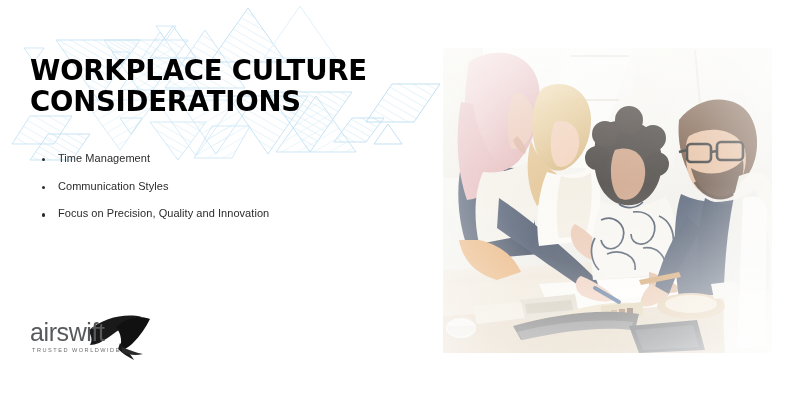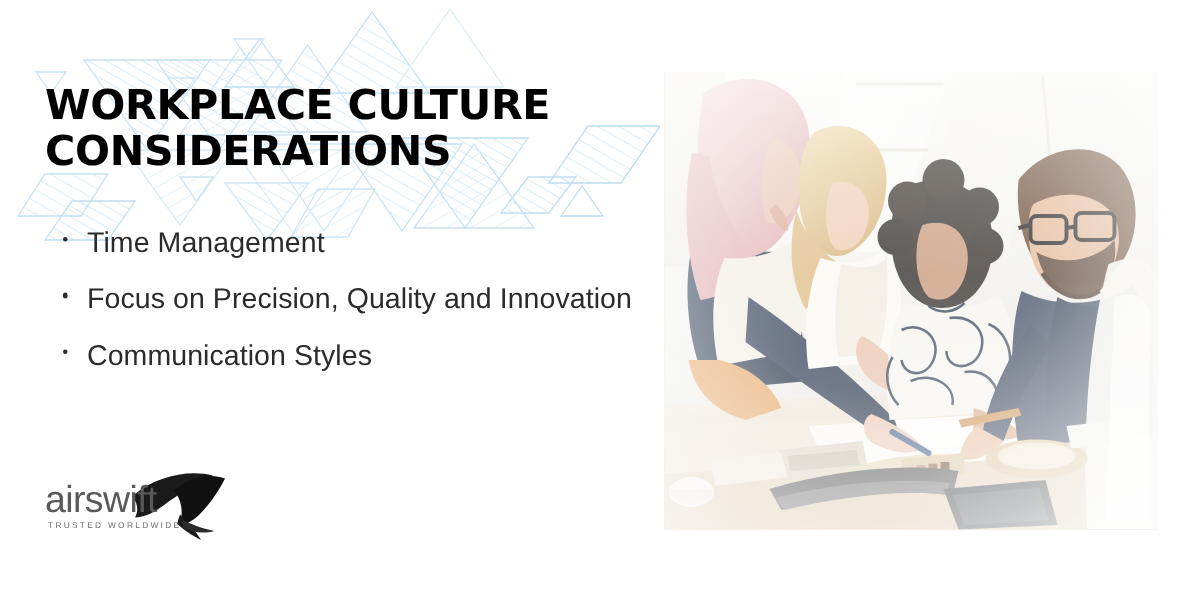--- a/index.html
+++ b/index.html
@@ -60,21 +60,21 @@
     width: 390px;
     margin: 0;
     padding: 0;
     list-style: none;
   }
   .bullet-item {
     position: relative;
     padding-left: 22px;
     margin: 0 0 14.5px 0;
     font-family: "Liberation Sans", sans-serif;
-    font-size: 19px;
+    font-size: 11px;
     line-height: 1.2;
     color: #2b2b2b;
     letter-spacing: 0.05px;
   }
   .bullet-item::before {
     content: "";
     position: absolute;
     left: 6px;
     top: 6px;
     width: 3.4px;
@@ -193,24 +193,24 @@
   <div id="title-block">
     <h1 class="slide-title">Workplace Culture
 Considerations</h1>
   </div>
 
   <ul id="bullet-list">
     <li class="bullet-item">
       <span>Time Management</span>
     </li>
     <li class="bullet-item">
-      <span>Focus on Precision, Quality and Innovation</span>
+      <span>Communication Styles</span>
     </li>
     <li class="bullet-item">
-      <span>Communication Styles</span>
+      <span>Focus on Precision, Quality and Innovation</span>
     </li>
   </ul>
 
   <div id="logo">
     <svg class="logo-svg" viewBox="0 0 150 58" width="150" height="58" xmlns="http://www.w3.org/2000/svg">
 
       <g>
         <path d="M58 28 C74 14, 96 10, 112 14 C100 20, 88 27, 79 34 C72 39, 66 42, 60 42
                  C63 37, 61 31, 58 28 Z" fill="#1a1a1a"></path>
         <path d="M86 24 C96 15, 110 12, 120 16 C116 24, 110 33, 103 40

